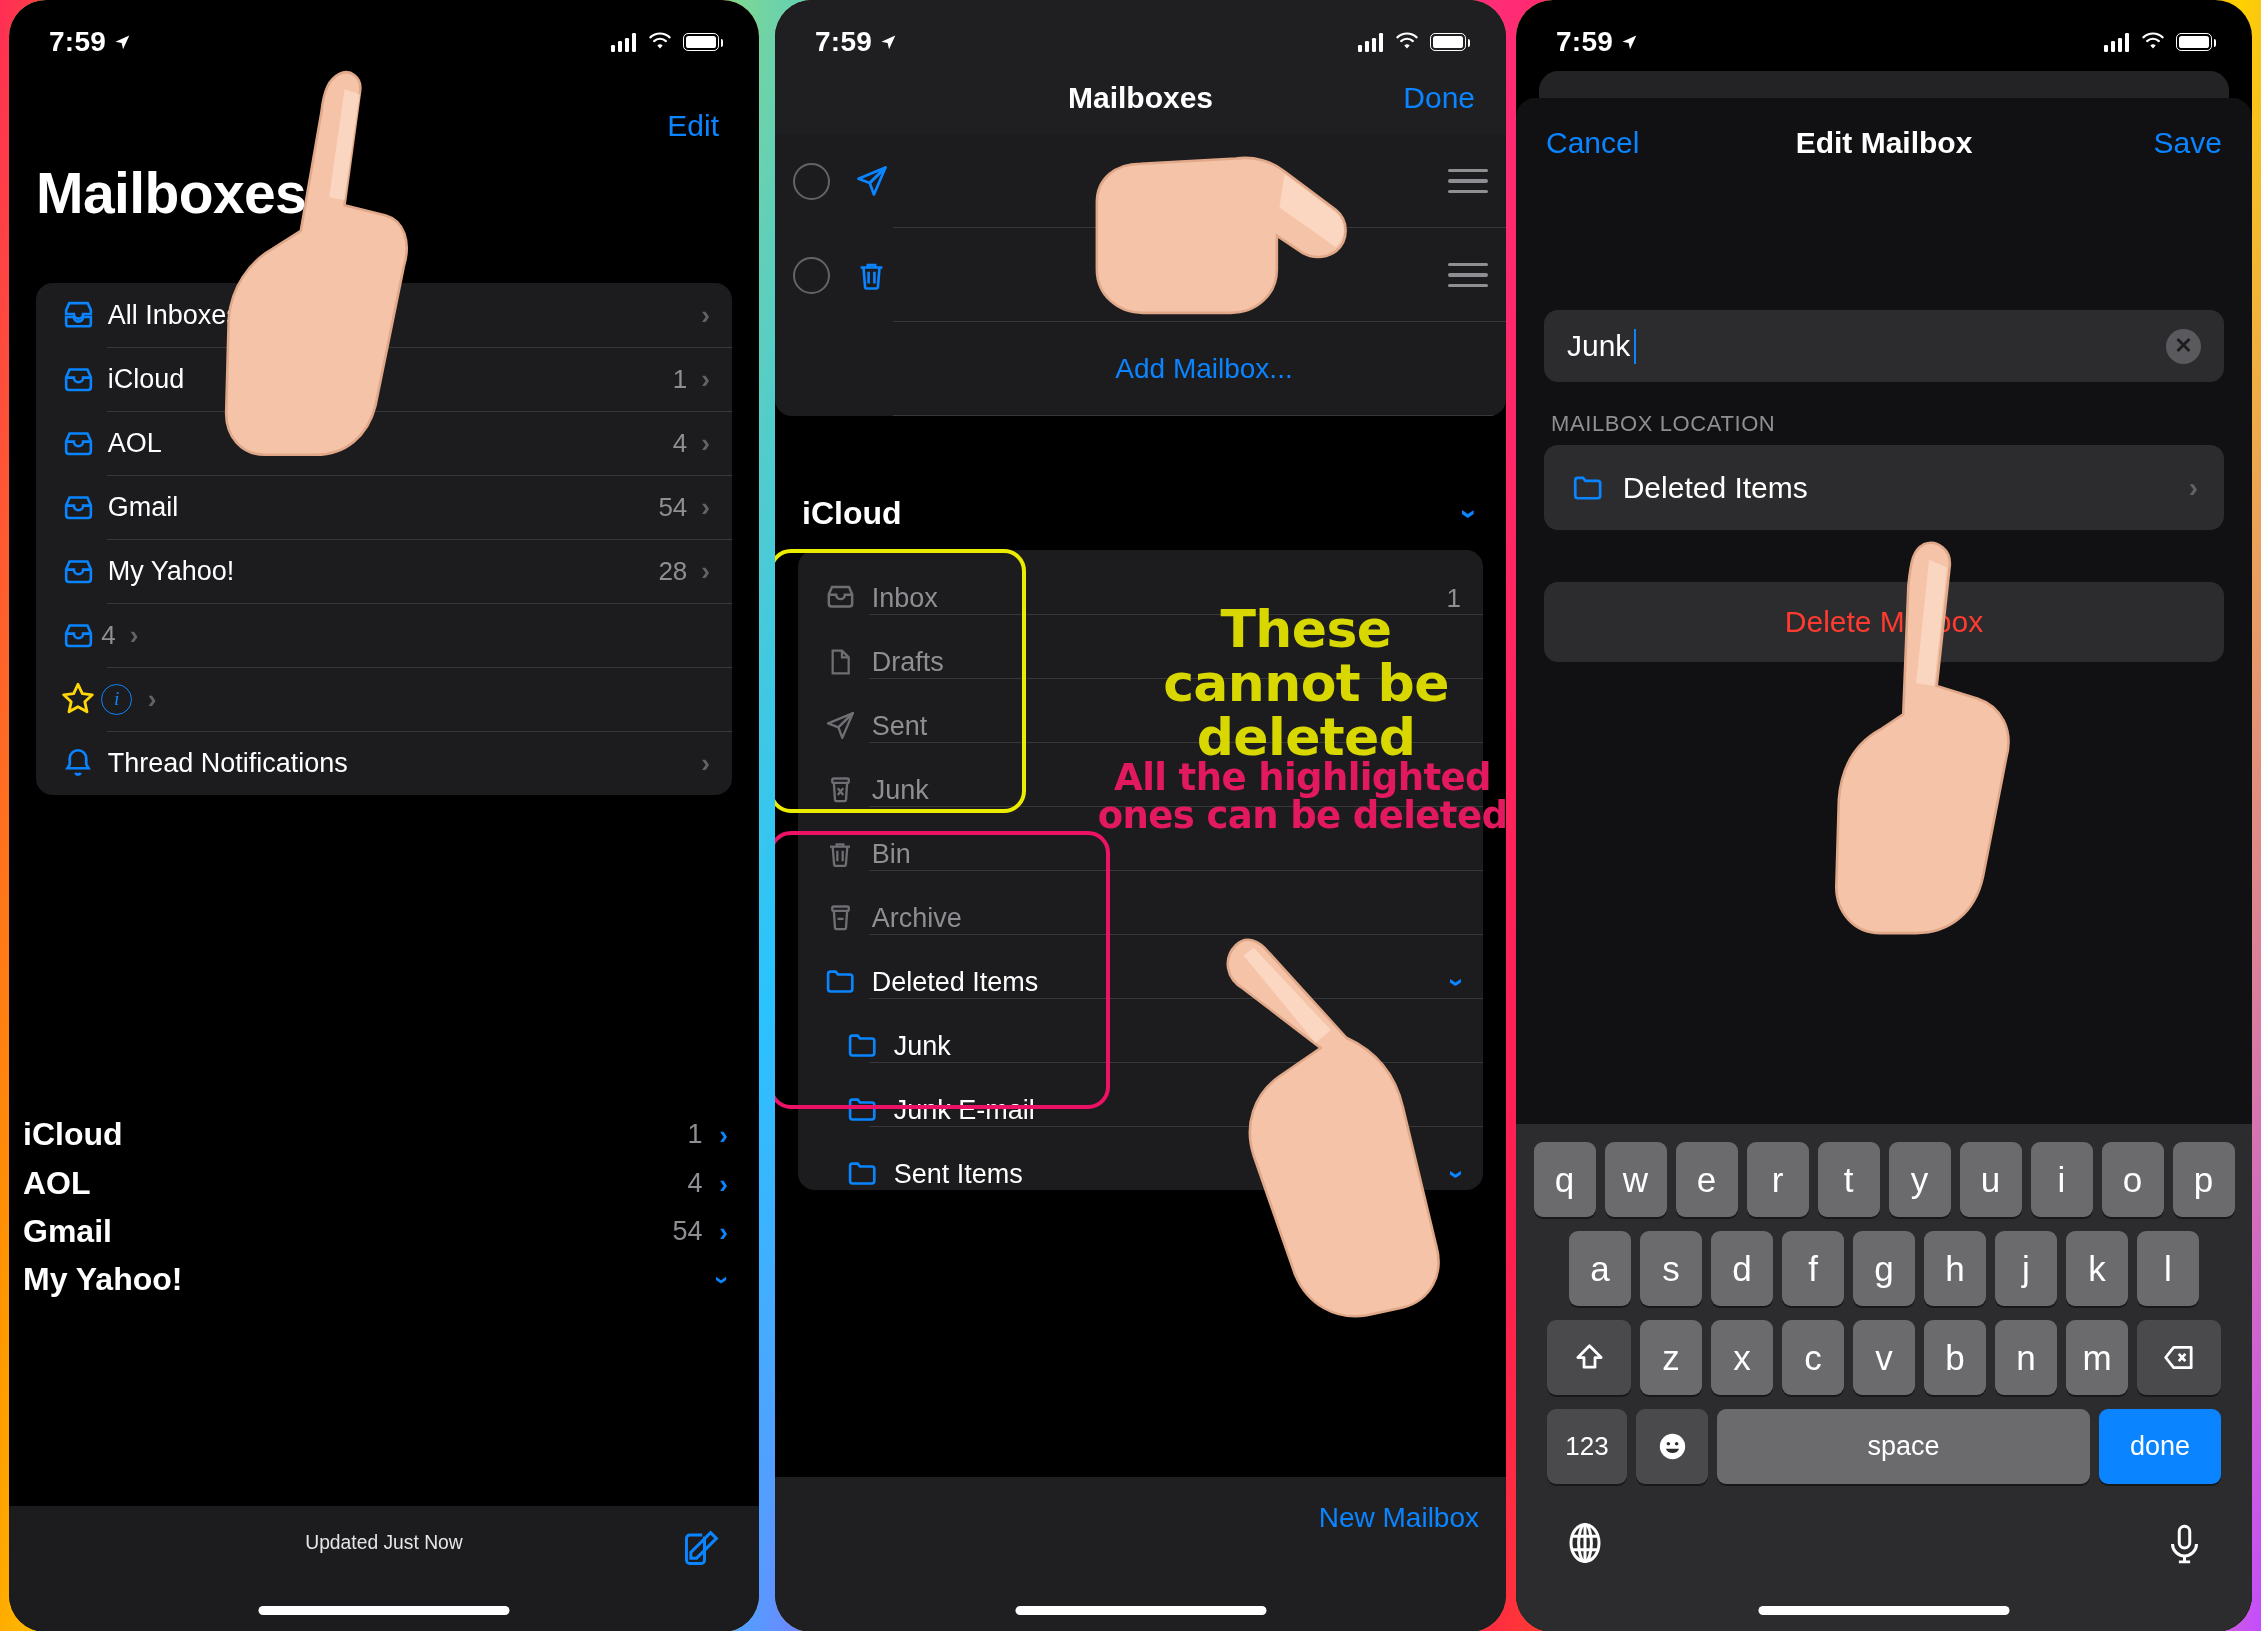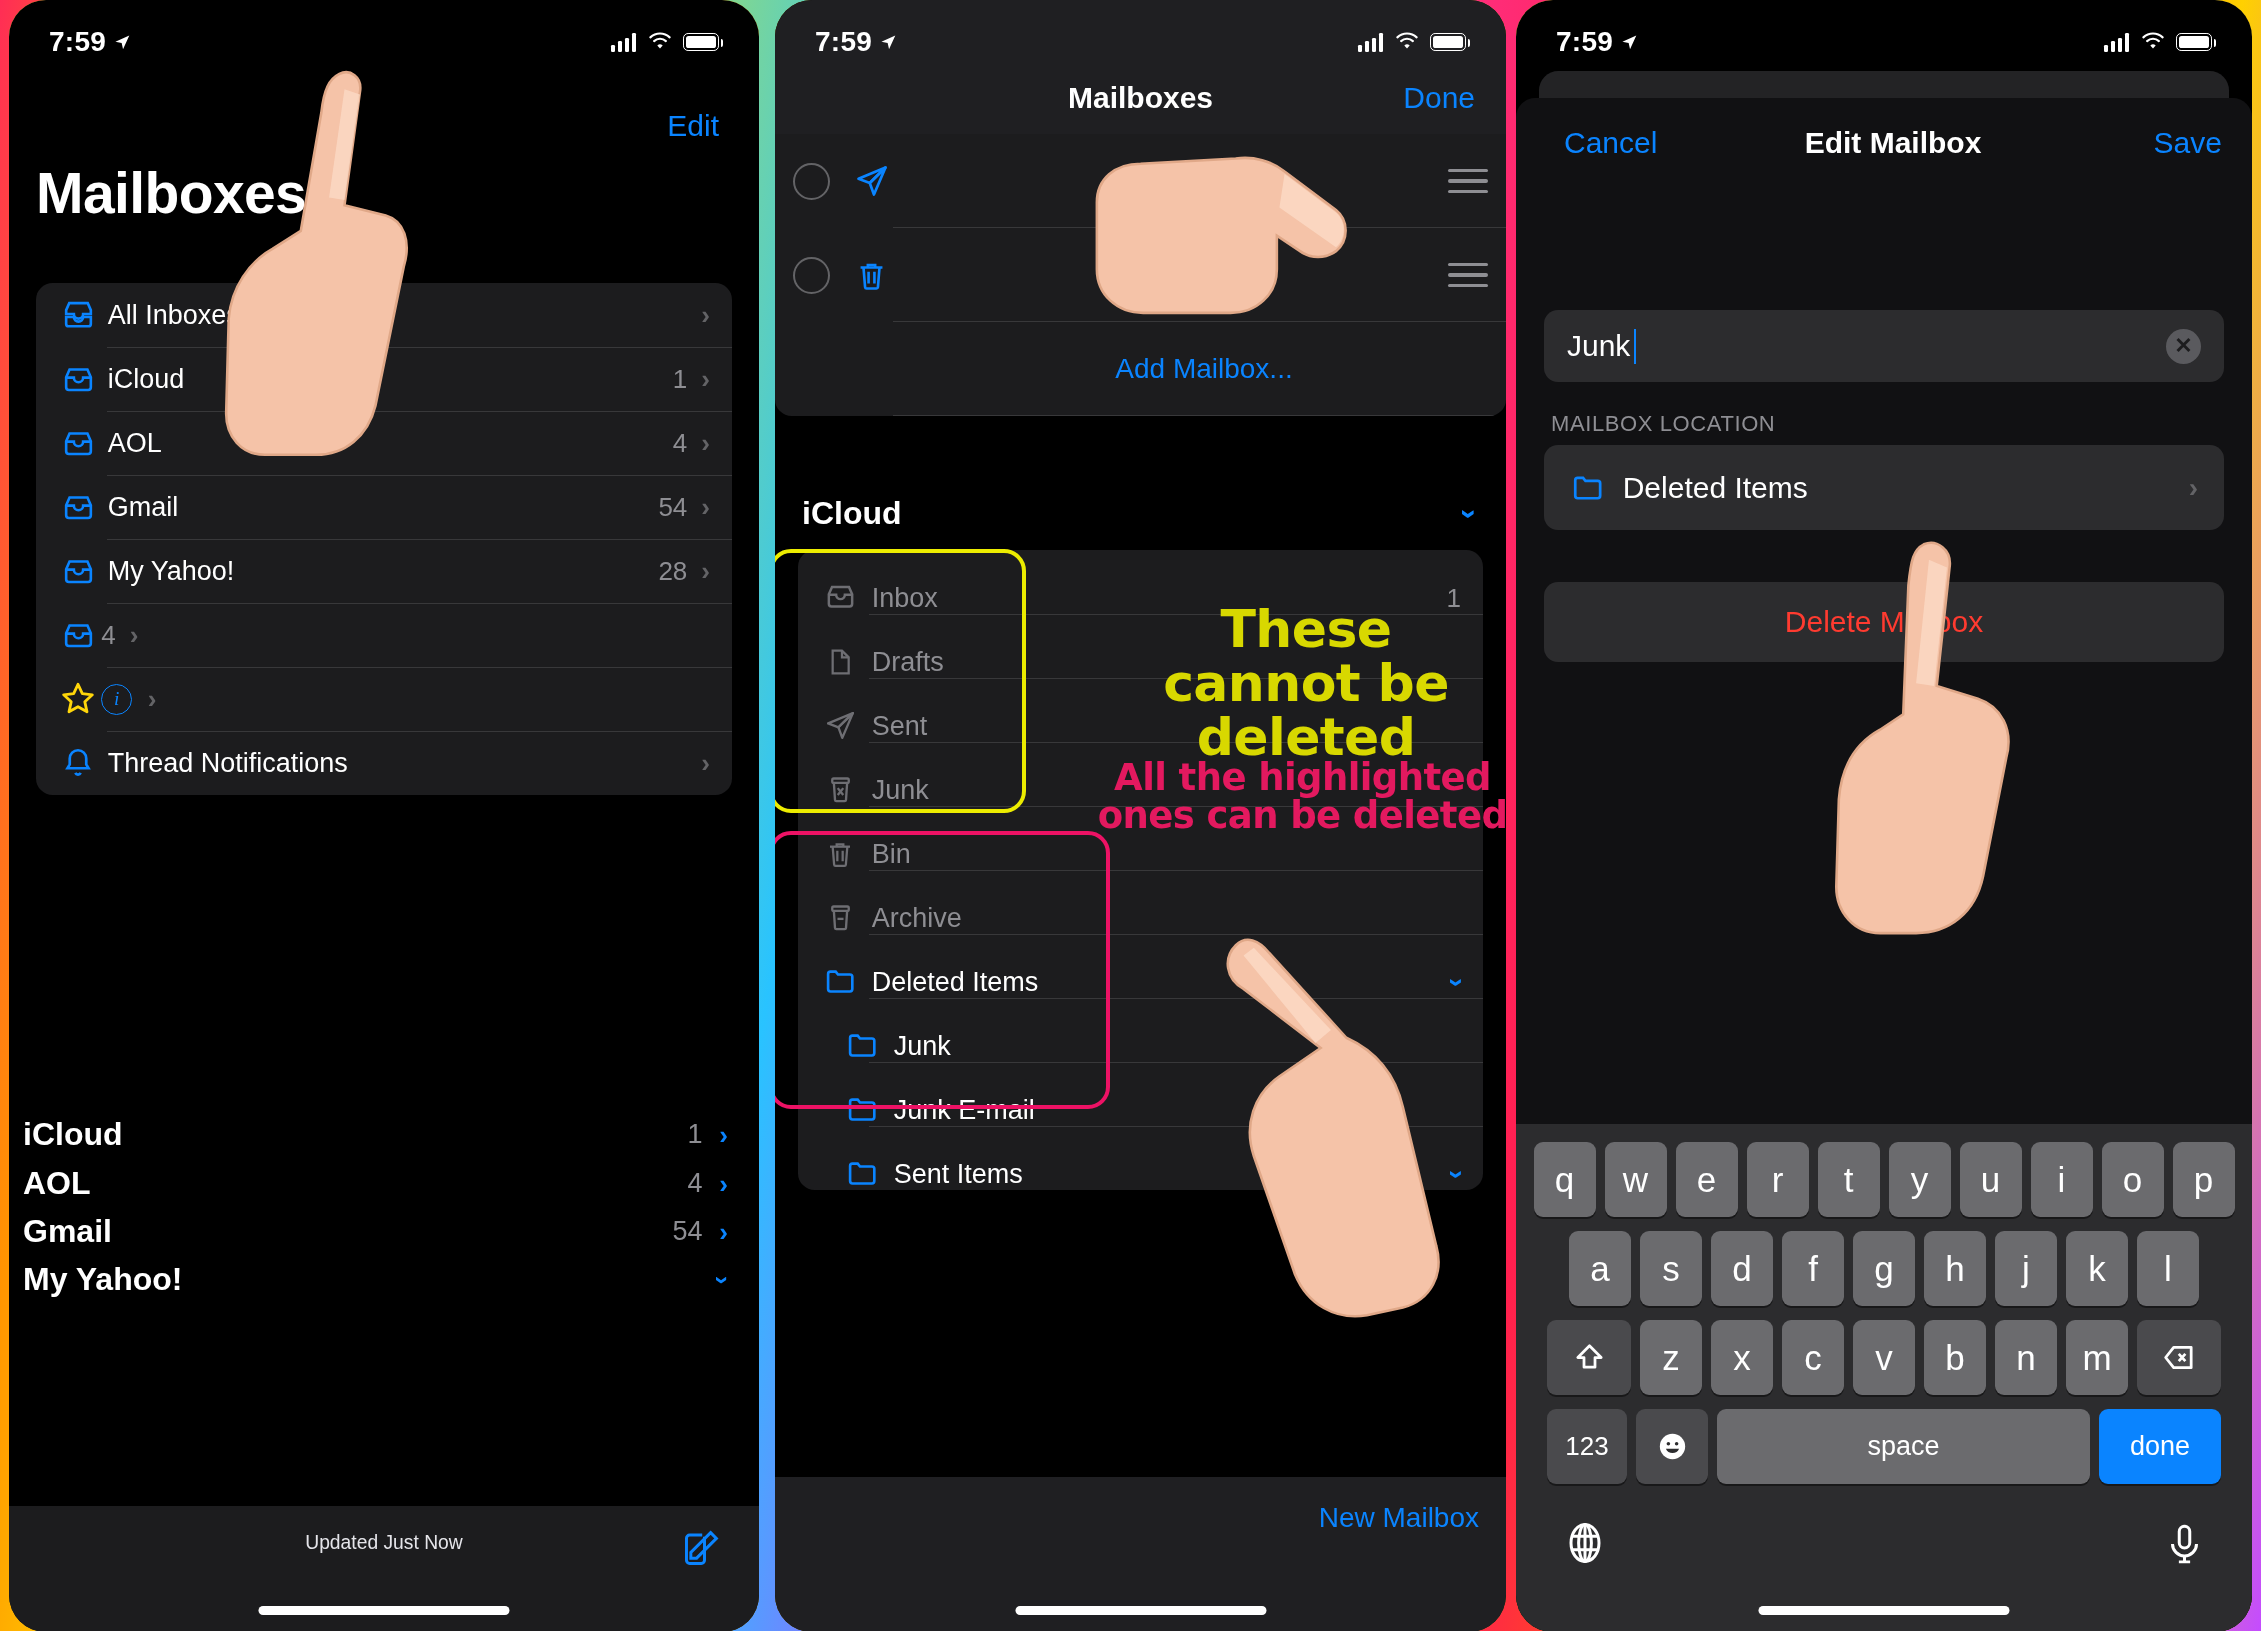--- a/index.html
+++ b/index.html
@@ -94,21 +94,21 @@
   .note.yellow{color:#d8d800;font-size:52px;}
   .note.pink{color:#e3195f;font-size:37px;}
   .note.green{color:#00cc22;font-size:49px;}
 
   .toolbar2{position:absolute;left:0;right:0;bottom:0;height:155px;background:#1f1f22;z-index:6;}
   .newmb{position:absolute;right:27px;top:24.5px;color:#0a84ff;font-size:28px;}
 
   
   .sheet{position:absolute;top:98px;left:0;right:0;bottom:0;background:#111113;border-radius:19.3px 19.3px 0 0;}
   .behind{position:absolute;top:71px;left:23px;right:23px;height:77px;background:#232325;border-radius:19.3px;}
-  .navbar3{position:absolute;top:0;left:18px;right:0;height:89px;display:flex;align-items:center;padding:0 30px;}
+  .navbar3{position:absolute;top:0;left:0;right:0;height:89px;display:flex;align-items:center;padding:0 30px;}
   .navbar3 .cancel{color:#0a84ff;font-size:30px;}
   .navbar3 .title{position:absolute;left:0;right:0;text-align:center;color:#fff;font-size:30px;font-weight:700;}
   .navbar3 .save{margin-left:auto;color:#0a84ff;font-size:30px;position:relative;z-index:2;}
 
   .textfield{position:absolute;top:212px;left:28px;right:28px;height:72px;background:#2c2c2e;border-radius:14px;
              display:flex;align-items:center;padding:0 23px;}
   .textfield .val{color:#fff;font-size:30px;}
   .caret{width:2.6px;height:35px;background:#0a84ff;margin-left:3.2px;display:inline-block;}
   .clearbtn{margin-left:auto;width:35px;height:35px;border-radius:50%;background:#5a5a5e;color:#1c1c1e;
             display:flex;align-items:center;justify-content:center;font-size:22px;font-weight:700;}

